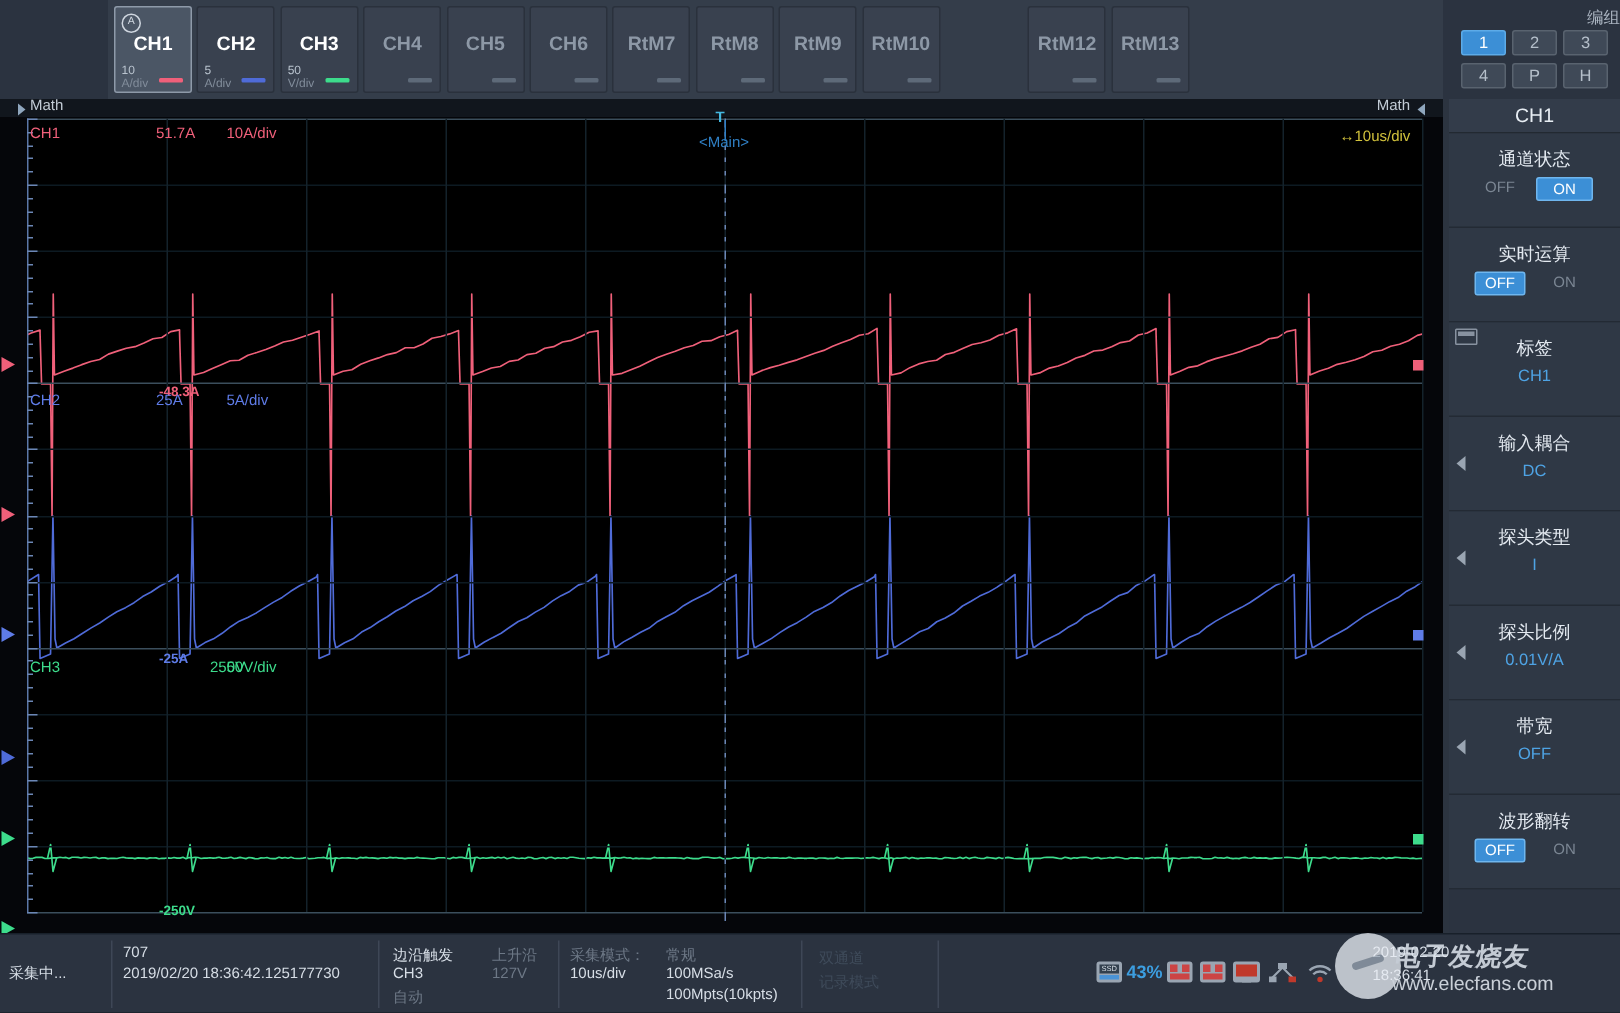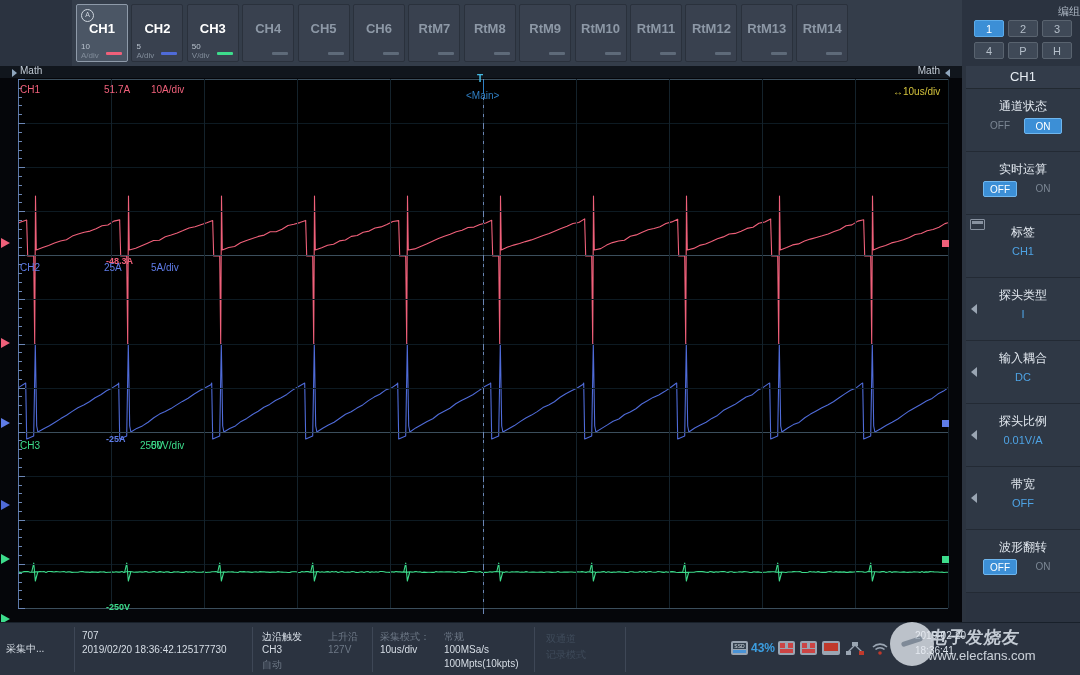--- a/index.html
+++ b/index.html
@@ -172,34 +172,26 @@
           <div class="swatch" style="background:#5e6a79"></div>
         </div>
         <div class="ch-tab" style="left: 447.2px;">
           <div class="name">RtM9</div>
           <div class="swatch" style="background:#5e6a79"></div>
         </div>
         <div class="ch-tab" style="left: 502.6px;">
           <div class="name">RtM10</div>
           <div class="swatch" style="background:#5e6a79"></div>
         </div>
-        <div class="ch-tab" style="left: 558px;">
-          <div class="name">RtM11</div>
-          <div class="swatch" style="background:#5e6a79"></div>
-        </div>
         <div class="ch-tab" style="left: 613.4px;">
           <div class="name">RtM12</div>
           <div class="swatch" style="background:#5e6a79"></div>
         </div>
         <div class="ch-tab" style="left: 668.8px;">
           <div class="name">RtM13</div>
-          <div class="swatch" style="background:#5e6a79"></div>
-        </div>
-        <div class="ch-tab" style="left: 724.2px;">
-          <div class="name">RtM14</div>
           <div class="swatch" style="background:#5e6a79"></div>
         </div>
       </div>
 
     <div id="group-box">
       <div class="gtitle">编组</div>
     <div class="gbtn sel" style="left: 8px; top: 20px;">1</div>
         <div class="gbtn" style="left: 42px; top: 20px;">2</div>
         <div class="gbtn" style="left: 76px; top: 20px;">3</div>
         <div class="gbtn" style="left: 8px; top: 42px;">4</div>
@@ -424,27 +416,27 @@
         </div>
         <div class="ritem">
           <div class="kbd">
             <i></i>
           </div>
           <div class="cap">标签</div>
           <div class="val">CH1</div>
         </div>
         <div class="ritem">
           <div class="larrow"></div>
+          <div class="cap">输入耦合</div>
+          <div class="val">DC</div>
+        </div>
+        <div class="ritem">
+          <div class="larrow"></div>
           <div class="cap">探头类型</div>
           <div class="val">I</div>
-        </div>
-        <div class="ritem">
-          <div class="larrow"></div>
-          <div class="cap">输入耦合</div>
-          <div class="val">DC</div>
         </div>
         <div class="ritem">
           <div class="larrow"></div>
           <div class="cap">探头比例</div>
           <div class="val">0.01V/A</div>
         </div>
         <div class="ritem">
           <div class="larrow"></div>
           <div class="cap">带宽</div>
           <div class="val">OFF</div>

